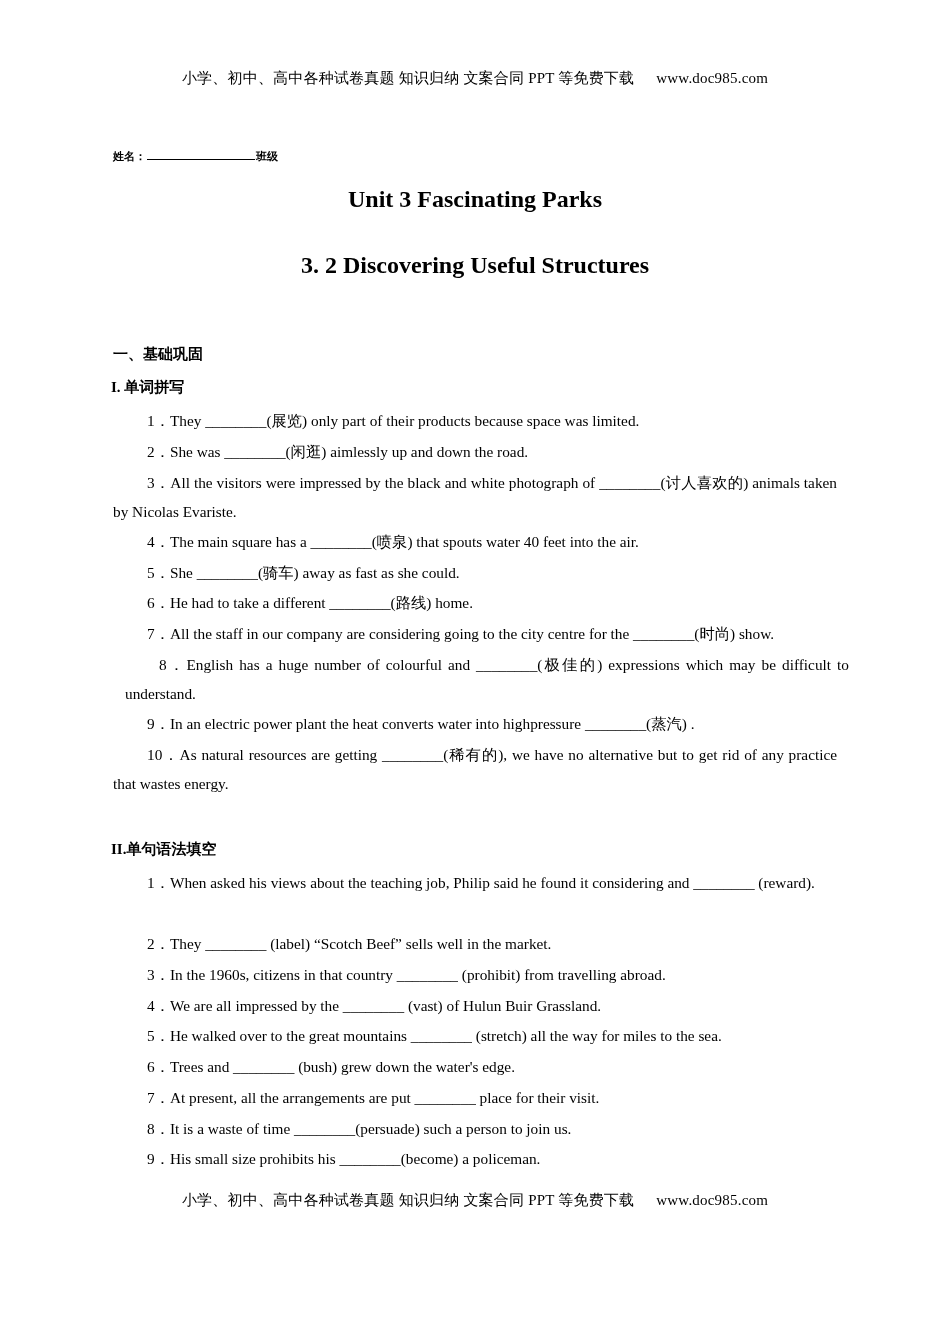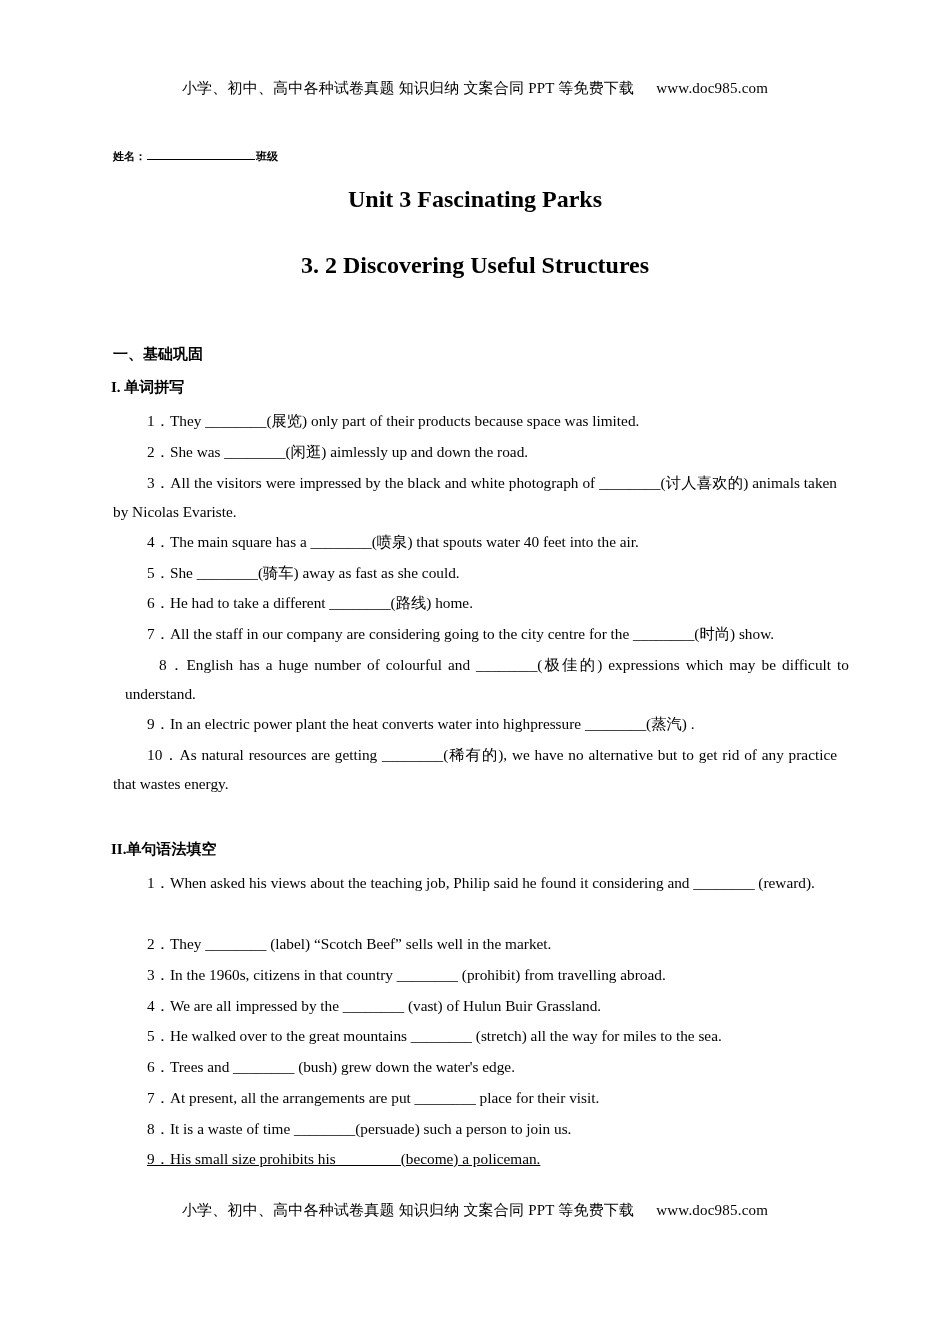--- a/index.html
+++ b/index.html
@@ -3,21 +3,21 @@
 <meta charset="utf-8">
 <style>
   html, body { margin: 0; padding: 0; background: #ffffff; }
   body {
     width: 950px; height: 1344px; position: relative; overflow: hidden;
     font-family: "Liberation Serif", "DejaVu Serif", serif;
     color: #000000;
   }
   .header-line, .footer-line {
     position: absolute; left: 0; width: 950px; text-align: center;
-    font-size: 15px; letter-spacing: 0.2px; margin-top: 10px;
+    font-size: 15px; letter-spacing: 0.2px;
   }
   .header-line { top: 69px; }
   .footer-line { top: 1191px; }
   .site-url { margin-left: 22px; }
   .name-row {
     position: absolute; left: 113px; top: 146px;
     font-family: "DejaVu Sans", "Liberation Sans", sans-serif;
     font-weight: bold; font-size: 11px;
   }
   .name-blank {
@@ -121,19 +121,19 @@
   </div>
 <div class="item" style="top:1052px;">
     <span class="line1"><span class="num">6．</span><span>Trees and ________ (bush) grew down the water's edge.</span></span>
   </div>
 <div class="item" style="top:1083px;">
     <span class="line1"><span class="num">7．</span><span>At present, all the arrangements are put ________ place for their visit.</span></span>
   </div>
 <div class="item" style="top:1114px;">
     <span class="line1"><span class="num">8．</span><span>It is a waste of time ________(persuade) such a person to join us.</span></span>
   </div>
-<div class="item" style="top:1144px;text-decoration:underline;">
+<div class="item" style="top:1144px;">
     <span class="line1"><span class="num">9．</span><span>His small size prohibits his ________(become) a policeman.</span></span>
   </div>
 
 <div class="footer-line">
   <span>小学、初中、高中各种试卷真题  知识归纳  文案合同  PPT 等免费下载</span><span class="site-url">www.doc985.com</span>
 </div>
 
 </body></html>

